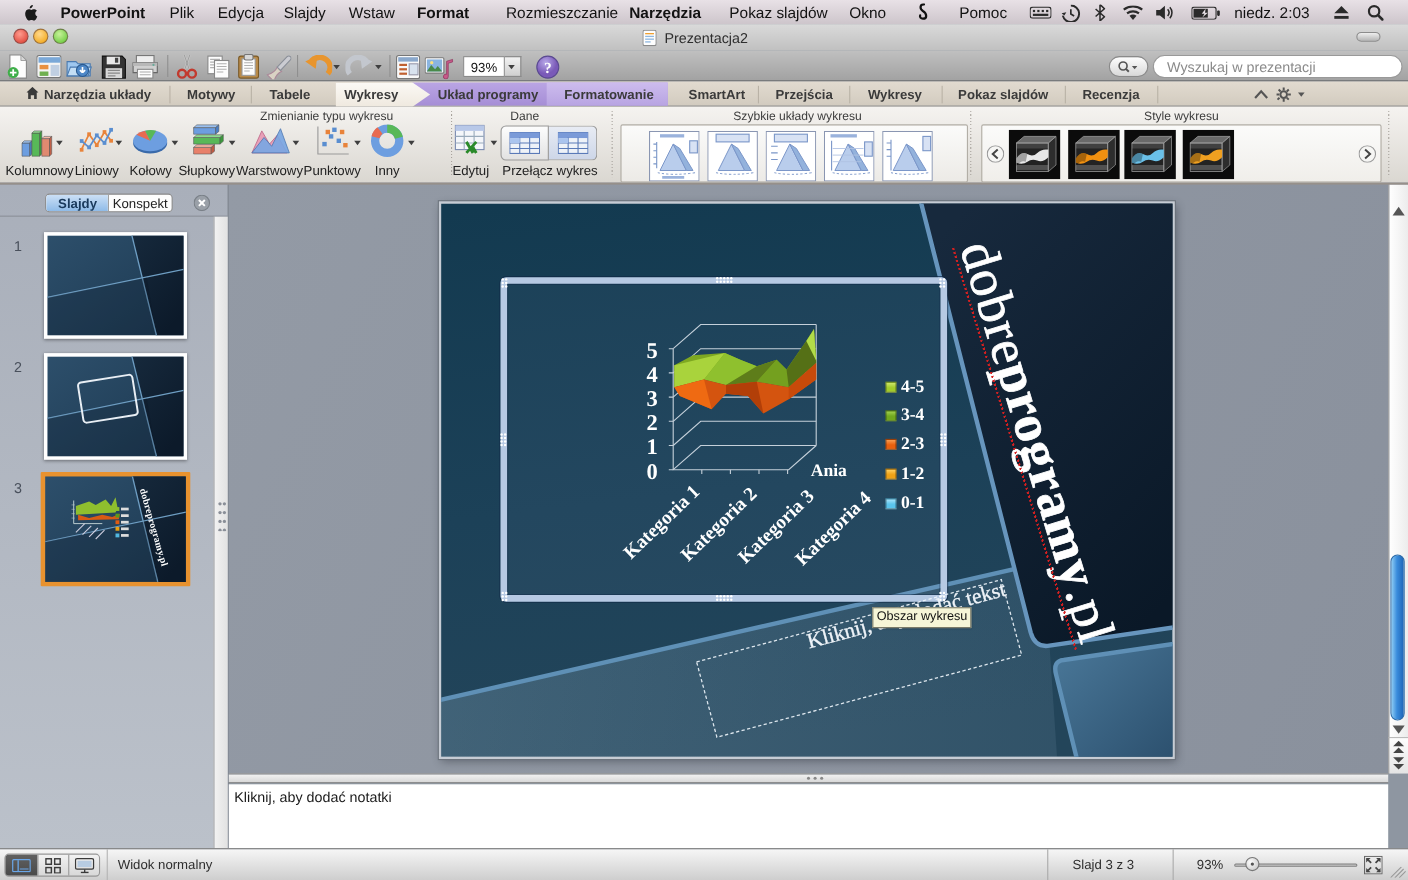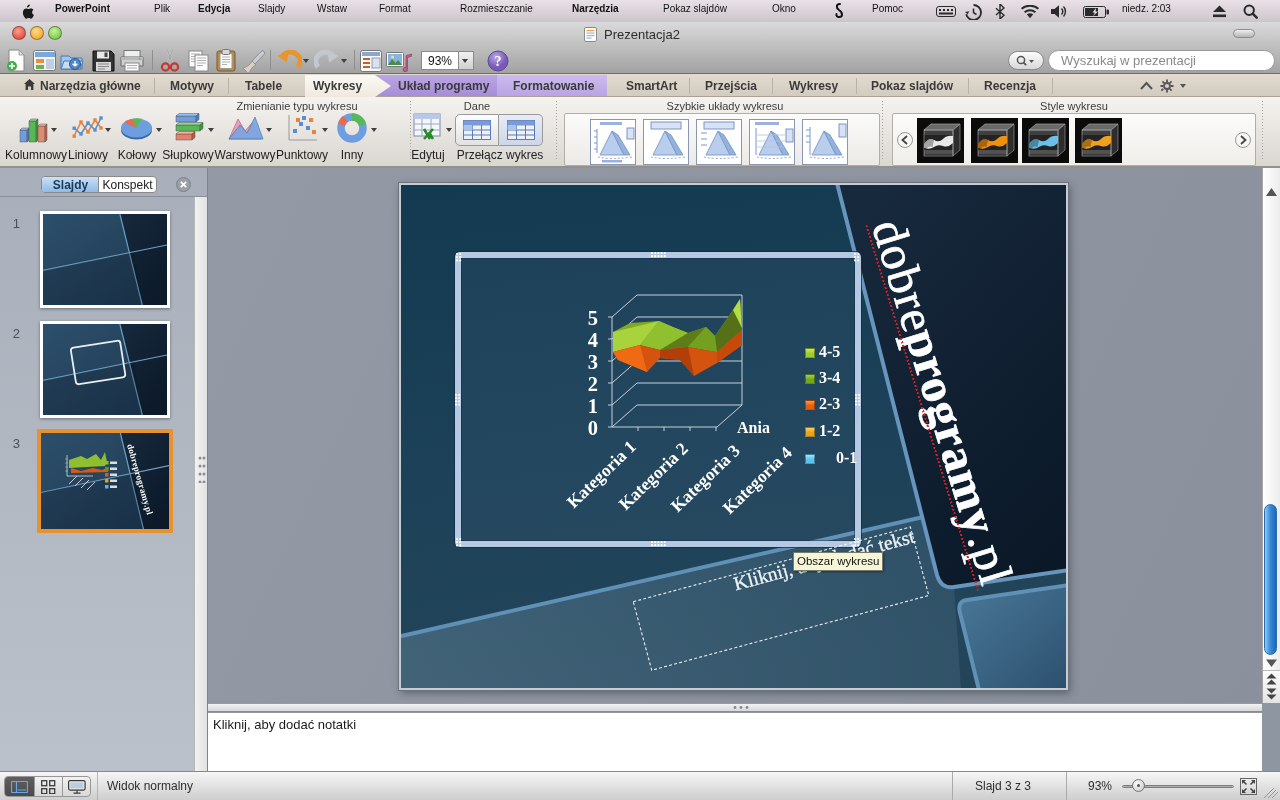--- a/index.html
+++ b/index.html
@@ -1,18 +1,18 @@
 <!DOCTYPE html>
 <html><head><meta charset="utf-8">
 <style>
 *{margin:0;padding:0;box-sizing:border-box}
 html,body{width:1280px;height:800px;overflow:hidden}
 body{font-family:"Liberation Sans",sans-serif;position:relative;background:#8e96a1}
 .abs{position:absolute}
-#menubar{left:0;top:0;width:1280px;height:22px;background:linear-gradient(#e8e1e6,#cdc5cb);font-size:10px;color:#121212}
+#menubar{left:0;top:0;width:1280px;height:22px;background:linear-gradient(#e8e1e6,#cdc5cb);font-size:14px;color:#121212}
 #menubar .mi{position:absolute;top:3px;white-space:nowrap}
 #menubar svg{position:absolute}
 #titlebar{left:0;top:22px;width:1280px;height:24px;background:linear-gradient(#dadada,#c0c0c0)}
 .tl{position:absolute;top:26px;width:14px;height:14px;border-radius:50%;border:1px solid rgba(90,60,60,.55)}
 #toolbar{left:0;top:46px;width:1280px;height:28px;background:linear-gradient(#c0c0c0,#a2a2a2);border-bottom:1px solid #6e6e6e}
 .tsep{position:absolute;top:50px;width:1px;height:20px;background:#8f8f8f}
 #tabrow{left:0;top:74px;width:1280px;height:23px;background:linear-gradient(#e2dbd0,#d2cbbf);border-bottom:1px solid #a9a299;font-size:12px;font-weight:bold;color:#3a3a3a}
 #tabrow .tab{position:absolute;top:5px;white-space:nowrap}
 #tabrow .tabsep{position:absolute;top:4px;width:1px;height:16px;background:#b9b2a6}
 #ribbon{left:0;top:97px;width:1280px;height:69px;background:linear-gradient(#f5f3f0,#dad7d1)}
@@ -30,24 +30,24 @@
 #status{left:0;top:771px;width:1280px;height:29px;background:linear-gradient(#f6f6f6,#cecece);border-top:1px solid #888;font-size:12px;color:#2e2e2e}
 .legrow{position:absolute;font-family:"Liberation Serif",serif;font-weight:bold;color:#fff;white-space:nowrap}
 </style></head>
 <body>
 <div class="abs" id="menubar">
     <svg class="abs" style="left:21px;top:4px" width="14" height="15" viewBox="0 0 14 15">
       <path d="M10.7 0.6c-0.9 0.05-1.9 0.6-2.5 1.3-0.55 0.65-1 1.6-0.85 2.5 0.95 0.1 1.95-0.5 2.55-1.2 0.6-0.7 1-1.65 0.8-2.6z M13.5 10.2c-0.04-2.1 1.7-3.1 1.78-3.15-0.97-1.42-2.48-1.62-3.02-1.64-1.28-0.13-2.5 0.76-3.15 0.76-0.65 0-1.65-0.74-2.72-0.72-1.4 0.02-2.69 0.81-3.41 2.07-1.45 2.52-0.37 6.25 1.04 8.29 0.69 1 1.52 2.12 2.6 2.08 1.04-0.04 1.44-0.67 2.7-0.67 1.26 0 1.61 0.67 2.72 0.65 1.12-0.02 1.83-1.02 2.52-2.02 0.79-1.16 1.12-2.28 1.14-2.34-0.02-0.01-2.18-0.84-2.2-3.31z" transform="scale(0.82)" fill="#1a1a1a"></path>
     </svg>
     <div class="mi" style="left:55px;font-weight:bold">PowerPoint</div>
     <div class="mi" style="left:154px;font-weight:normal">Plik</div>
-    <div class="mi" style="left:198px;font-weight:bold">Edycja</div>
+    <div class="mi" style="left:198px;font-weight:normal">Edycja</div>
     <div class="mi" style="left:258px;font-weight:normal">Slajdy</div>
     <div class="mi" style="left:317px;font-weight:normal">Wstaw</div>
-    <div class="mi" style="left:379px;font-weight:normal">Format</div>
+    <div class="mi" style="left:379px;font-weight:bold">Format</div>
     <div class="mi" style="left:460px;font-weight:normal">Rozmieszczanie</div>
     <div class="mi" style="left:572px;font-weight:bold">Narzędzia</div>
     <div class="mi" style="left:663px;font-weight:normal">Pokaz slajdów</div>
     <div class="mi" style="left:772px;font-weight:normal">Okno</div>
     <div class="mi" style="left:872px;font-weight:normal">Pomoc</div>
     <svg class="abs" style="left:833px;top:3px" width="14" height="16" viewBox="0 0 14 16">
       <path d="M7 1 C3 1 3 5 6 7 C10 9.5 10 14 6 14 C4 14 3 12.5 3.5 11" stroke="#111" stroke-width="2" fill="none" stroke-linecap="round"></path>
     </svg>
     <svg class="abs" style="left:936px;top:6px" width="20" height="11" viewBox="0 0 20 11">
       <rect x="0.5" y="0.5" width="19" height="10" rx="2.5" fill="none" stroke="#2a2a2a"></rect>
@@ -207,21 +207,21 @@
 <svg class="abs" style="left:1016px;top:55px" width="18" height="12" viewBox="0 0 18 12">
     <circle cx="5" cy="5" r="3.6" fill="none" stroke="#555" stroke-width="1.5"></circle>
     <path d="M7.6 7.6 l2.6 2.6" stroke="#555" stroke-width="1.8"></path>
     <path d="M13 5 l2.5 3 2.5-3z" fill="#555"></path>
   </svg>
 <div class="abs" style="left:1048px;top:50px;width:227px;height:21px;border-radius:11px;background:#fff;border:1px solid #999;font-size:13px;color:#8a8a8a;line-height:19px;padding-left:12px">Wyszukaj w prezentacji</div>
 <div class="abs" id="tabrow">
     <div style="position:absolute;left:375px;top:1px;width:232px;height:21px;background:linear-gradient(#baa5e4,#a68ed6)"></div>
     <div style="position:absolute;left:497px;top:1px;width:110px;height:21px;background:linear-gradient(#cdbcee,#b8a4e2)"></div>
     <div style="position:absolute;left:305px;top:1px;width:86px;height:22px;background:linear-gradient(#fbf9f5,#efe9df);clip-path:polygon(0 0,70px 0,100% 50%,70px 100%,0 100%)"></div>
-    <div class="tab" style="left:40px">Narzędzia główne</div>
+    <div class="tab" style="left:40px">Narzędzia układy</div>
     <div class="tab" style="left:170px">Motywy</div>
     <div class="tab" style="left:245px">Tabele</div>
     <div class="tab" style="left:313px">Wykresy</div>
     <div class="tab" style="left:398px">Układ programy</div>
     <div class="tab" style="left:513px">Formatowanie</div>
     <div class="tab" style="left:626px">SmartArt</div>
     <div class="tab" style="left:705px">Przejścia</div>
     <div class="tab" style="left:789px">Wykresy</div>
     <div class="tab" style="left:871px">Pokaz slajdów</div>
     <div class="tab" style="left:984px">Recenzja</div>
@@ -729,21 +729,21 @@
       <text x="77" y="163" font-size="17.5" text-anchor="end" transform="rotate(-44 77 163)">Kategoria 1</text>
       <text x="129" y="165" font-size="17.5" text-anchor="end" transform="rotate(-44 129 165)">Kategoria 2</text>
       <text x="181" y="167" font-size="17.5" text-anchor="end" transform="rotate(-44 181 167)">Kategoria 3</text>
       <text x="233" y="169" font-size="17.5" text-anchor="end" transform="rotate(-44 233 169)">Kategoria 4</text>
     </g>
   </svg>
 <div class="legrow abs" style="left:805px;top:345px;font-size:16px;line-height:13px"><span style="display:inline-block;width:10px;height:10px;background:linear-gradient(#cfe86a,#a2cc2a 55%);border:1px solid rgba(0,0,0,.35);vertical-align:-1px"></span><span style="margin-left:4px">4-5</span></div>
 <div class="legrow abs" style="left:805px;top:371px;font-size:16px;line-height:13px"><span style="display:inline-block;width:10px;height:10px;background:linear-gradient(#a0d04e,#71a81e 55%);border:1px solid rgba(0,0,0,.35);vertical-align:-1px"></span><span style="margin-left:4px">3-4</span></div>
 <div class="legrow abs" style="left:805px;top:397px;font-size:16px;line-height:13px"><span style="display:inline-block;width:10px;height:10px;background:linear-gradient(#f89c50,#e8600e 55%);border:1px solid rgba(0,0,0,.35);vertical-align:-1px"></span><span style="margin-left:4px">2-3</span></div>
 <div class="legrow abs" style="left:805px;top:424px;font-size:16px;line-height:13px"><span style="display:inline-block;width:10px;height:10px;background:linear-gradient(#ffd060,#eea216 55%);border:1px solid rgba(0,0,0,.35);vertical-align:-1px"></span><span style="margin-left:4px">1-2</span></div>
-<div class="legrow abs" style="left:805px;top:451px;font-size:16px;line-height:13px"><span style="display:inline-block;width:10px;height:10px;background:linear-gradient(#a8e4fa,#5ac4ec 55%);border:1px solid rgba(0,0,0,.35);vertical-align:-1px"></span><span style="margin-left:21px">0-1</span></div>
+<div class="legrow abs" style="left:805px;top:451px;font-size:16px;line-height:13px"><span style="display:inline-block;width:10px;height:10px;background:linear-gradient(#a8e4fa,#5ac4ec 55%);border:1px solid rgba(0,0,0,.35);vertical-align:-1px"></span><span style="margin-left:4px">0-1</span></div>
 <div class="abs" style="left:910px;top:214px;transform:rotate(73deg);transform-origin:0 0;white-space:nowrap;font-family:'Liberation Serif',serif;font-size:48px;color:#fff;line-height:47px;letter-spacing:1px;-webkit-text-stroke:0.7px #fff">
 <span>dobre</span><span style="font-weight:bold">programy</span><span>.pl</span>
 <div style="position:absolute;left:-2px;bottom:1px;width:101%;height:2px;background:repeating-linear-gradient(90deg,#d42020 0 1.9px,rgba(212,32,32,0) 1.9px 3.8px)"></div>
 </div>
 <div class="abs" style="left:632px;top:601px;width:289px;height:73px;transform:rotate(-15.1deg);transform-origin:0 0">
 <svg width="289" height="73" style="position:absolute;left:0;top:0">
       <rect x="1" y="1" width="287" height="71" fill="none" stroke="rgba(240,246,252,0.9)" stroke-width="1.2" stroke-dasharray="3 2.2"></rect>
     </svg>
 <div style="position:absolute;left:103px;top:0px;font-family:'Liberation Serif',serif;font-size:19.5px;color:#eef3f8;white-space:nowrap;-webkit-text-stroke:0.3px #eef3f8">Kliknij, aby dodać tekst</div>
 </div>

